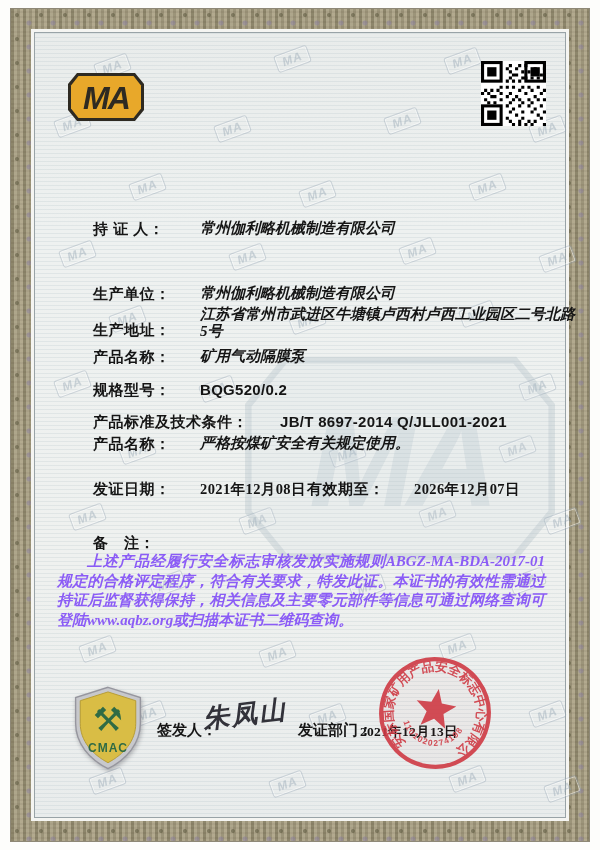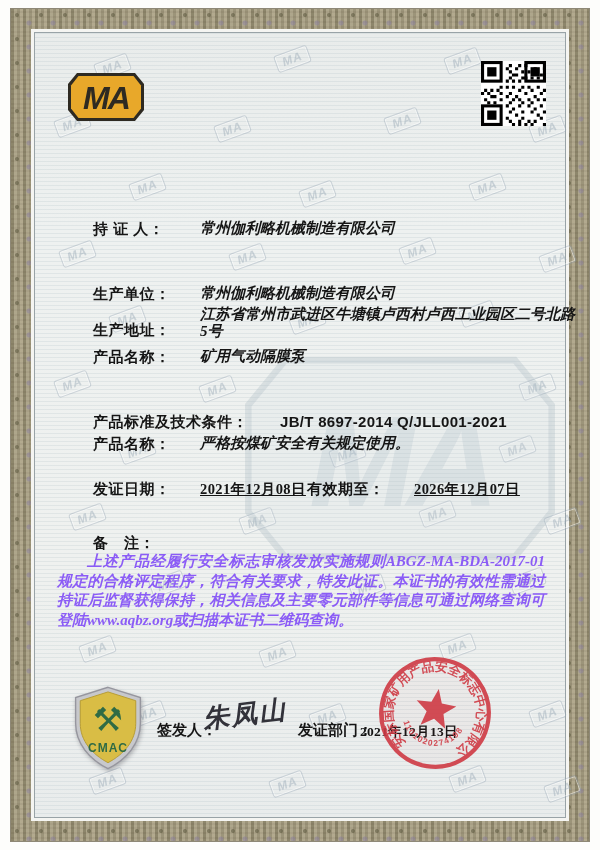--- a/index.html
+++ b/index.html
@@ -34,21 +34,21 @@
   .certno .v{font:600 16px "Liberation Serif",serif;letter-spacing:1px;}
   .qr{position:absolute;left:481px;top:61px;width:65px;height:65px;}
   .title{position:absolute;left:0;right:0;top:133px;text-align:center;
          font:bold 40px "Liberation Serif",serif;letter-spacing:4px;color:#0c0c0c;}
   
   .row{position:absolute;left:93px;display:flex;gap:23px;align-items:flex-start;}
   .lbl{font:bold 15px "Liberation Sans",sans-serif;min-width:84px;white-space:nowrap;letter-spacing:.5px;}
   .val{font:bold italic 15px "Liberation Serif",serif;max-width:380px;line-height:17px;}
   .val.plain{font:bold 15px "Liberation Sans",sans-serif;font-style:normal;letter-spacing:.3px;}
   .lbl.wide{min-width:164px;}
-  .dval{font:bold 14.5px "Liberation Serif",serif;letter-spacing:.4px;text-decoration:underline;}
+  .dval{font:bold 14.5px "Liberation Serif",serif;letter-spacing:.4px;}
   .statement{position:absolute;left:57px;top:552px;width:488px;text-align:justify;text-indent:2em;
              font:bold italic 15px "Liberation Serif",serif;line-height:19.5px;color:#8b5cf6;}
   
   .shield{position:absolute;left:71px;top:685px;width:74px;height:86px;filter:drop-shadow(1px 2px 2px rgba(60,60,70,.35));}
   .signer-lbl{position:absolute;left:157px;top:721px;font:bold 15px "Liberation Serif",serif;}
   .signature{position:absolute;left:203px;top:697px;font:bold italic 26px "Liberation Serif",serif;
              color:#32323a;transform:rotate(-7deg);letter-spacing:2px;}
   .dept-lbl{position:absolute;left:298px;top:721px;font:bold 15px "Liberation Serif",serif;}
   .dept-date{position:absolute;left:360px;top:723px;font:600 13.5px "Liberation Serif",serif;
              letter-spacing:.3px;z-index:3;}
@@ -150,20 +150,24 @@
       <span class="val">常州伽利略机械制造有限公司</span>
     </div>
     <div class="row" style="top:306px;align-items:flex-end">
       <span class="lbl">生产地址：</span>
       <span class="val">江苏省常州市武进区牛塘镇卢西村卢西工业园区二号北路5号</span>
     </div>
     <div class="row" style="top:348px">
       <span class="lbl">产品名称：</span>
       <span class="val">矿用气动隔膜泵</span>
     </div>
+    <div class="row" style="top:381px">
+      <span class="lbl">规格型号：</span>
+      <span class="val plain">BQG520/0.2</span>
+    </div>
     <div class="row" style="top:413px">
       <span class="lbl wide">产品标准及技术条件：</span>
       <span class="val plain">JB/T 8697-2014  Q/JLL001-2021</span>
     </div>
     <div class="row" style="top:435px">
       <span class="lbl">产品名称：</span>
       <span class="val">严格按煤矿安全有关规定使用。</span>
     </div>
 
     <div class="row" style="top:480px">

